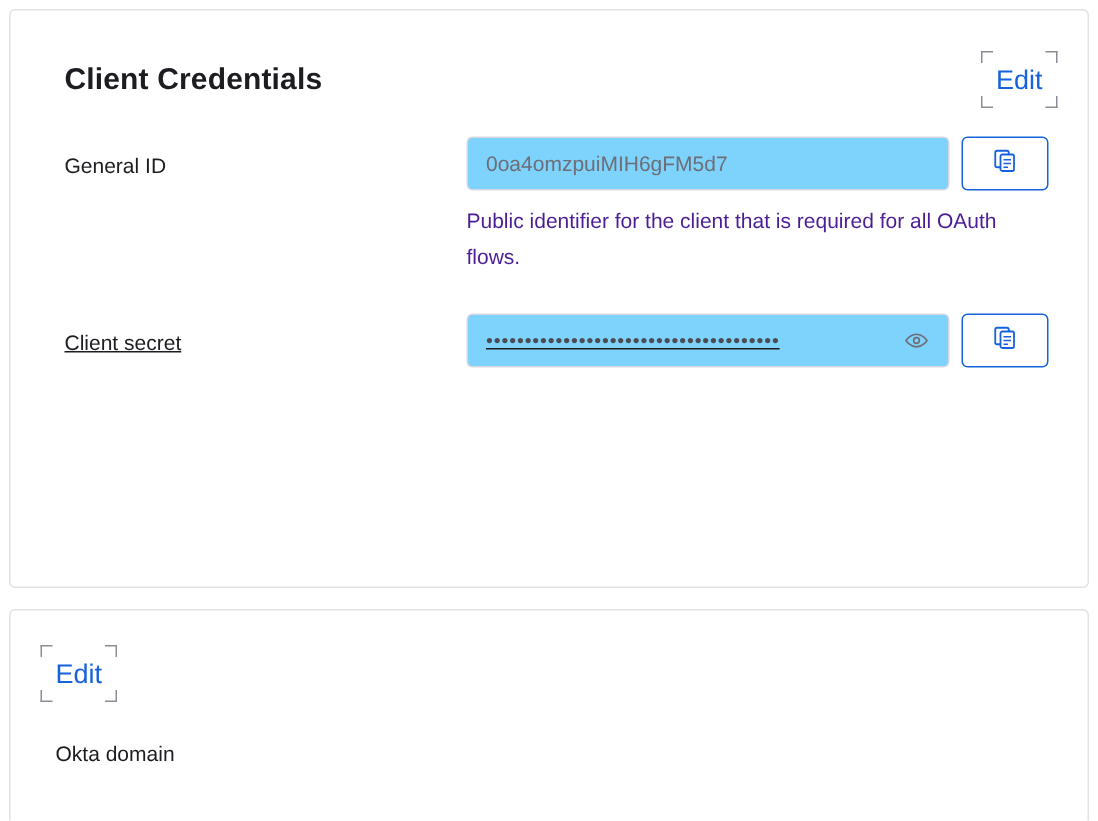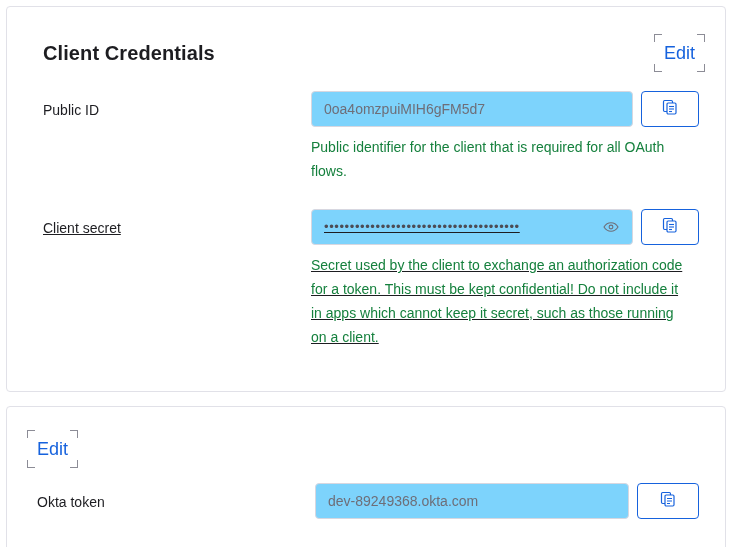--- a/index.html
+++ b/index.html
@@ -196,21 +196,21 @@
     background: #ffffff;
     display: flex;
     align-items: center;
     justify-content: center;
     cursor: pointer;
   }
   .help-text {
     margin-top: 8px;
     font-size: 14px;
     line-height: 24px;
-    color: #15803d;
+    color: #4c1d95;
     max-width: 380px;
   }
   .help-text.wide {
     max-width: 376px;
   }
   .card-general .field-row {
     margin-top: 22px;
     padding: 0 26px 0 26px;
   }
   .card-general .copy-btn {
@@ -230,21 +230,21 @@
   <section class="card card-credentials">
     <div class="card-header">
       <h2 class="card-title">Client Credentials</h2>
       <a class="edit-link" href="#">
         <span>Edit</span>
         <span class="edit-underline"></span>
       </a>
     </div>
 
     <div class="field-row first">
-      <div class="field-label">Public ID</div>
+      <div class="field-label">General ID</div>
       <div class="field-control">
         <div class="input-row">
           <div class="text-input">
             <span class="value">0oa4omzpuiMIH6gFM5d7</span>
           </div>
           <div class="copy-btn">
             <span>
               <svg width="16" height="16" viewBox="0 0 16 16" aria-hidden="true">
                 <rect x="1.5" y="1.5" width="9" height="11" rx="1.2" fill="none" stroke="#1662dd" stroke-width="1.2"></rect>
                 <rect x="5" y="4" width="9" height="11" rx="1.2" fill="#ffffff" stroke="#1662dd" stroke-width="1.2"></rect>
@@ -277,49 +277,30 @@
               <svg width="16" height="16" viewBox="0 0 16 16" aria-hidden="true">
                 <rect x="1.5" y="1.5" width="9" height="11" rx="1.2" fill="none" stroke="#1662dd" stroke-width="1.2"></rect>
                 <rect x="5" y="4" width="9" height="11" rx="1.2" fill="#ffffff" stroke="#1662dd" stroke-width="1.2"></rect>
                 <line x1="7" y1="7.5" x2="12" y2="7.5" stroke="#1662dd" stroke-width="1.1"></line>
                 <line x1="7" y1="10" x2="12" y2="10" stroke="#1662dd" stroke-width="1.1"></line>
                 <line x1="7" y1="12.5" x2="10" y2="12.5" stroke="#1662dd" stroke-width="1.1"></line>
               </svg>
             </span>
           </div>
         </div>
-        <div class="help-text wide">Secret used by the client to exchange an authorization code for a token. This must be kept confidential! Do not include it in apps which cannot keep it secret, such as those running on a client.</div>
       </div>
     </div>
   </section>
 
   <section class="card card-general">
     <div class="card-header general">
       <a class="edit-link" href="#">
         <span>Edit</span>
         <span class="edit-underline"></span>
       </a>
     </div>
 
     <div class="field-row">
-      <div class="field-label general">Okta token</div>
-      <div class="field-control">
-        <div class="input-row">
-          <div class="text-input">
-            <span class="value">dev-89249368.okta.com</span>
-          </div>
-          <div class="copy-btn">
-            <span>
-              <svg width="16" height="16" viewBox="0 0 16 16" aria-hidden="true">
-                <rect x="1.5" y="1.5" width="9" height="11" rx="1.2" fill="none" stroke="#1662dd" stroke-width="1.2"></rect>
-                <rect x="5" y="4" width="9" height="11" rx="1.2" fill="#ffffff" stroke="#1662dd" stroke-width="1.2"></rect>
-                <line x1="7" y1="7.5" x2="12" y2="7.5" stroke="#1662dd" stroke-width="1.1"></line>
-                <line x1="7" y1="10" x2="12" y2="10" stroke="#1662dd" stroke-width="1.1"></line>
-                <line x1="7" y1="12.5" x2="10" y2="12.5" stroke="#1662dd" stroke-width="1.1"></line>
-              </svg>
-            </span>
-          </div>
-        </div>
-      </div>
+      <div class="field-label general">Okta domain</div>
     </div>
   </section>
 
 </div>
 
 </body></html>

